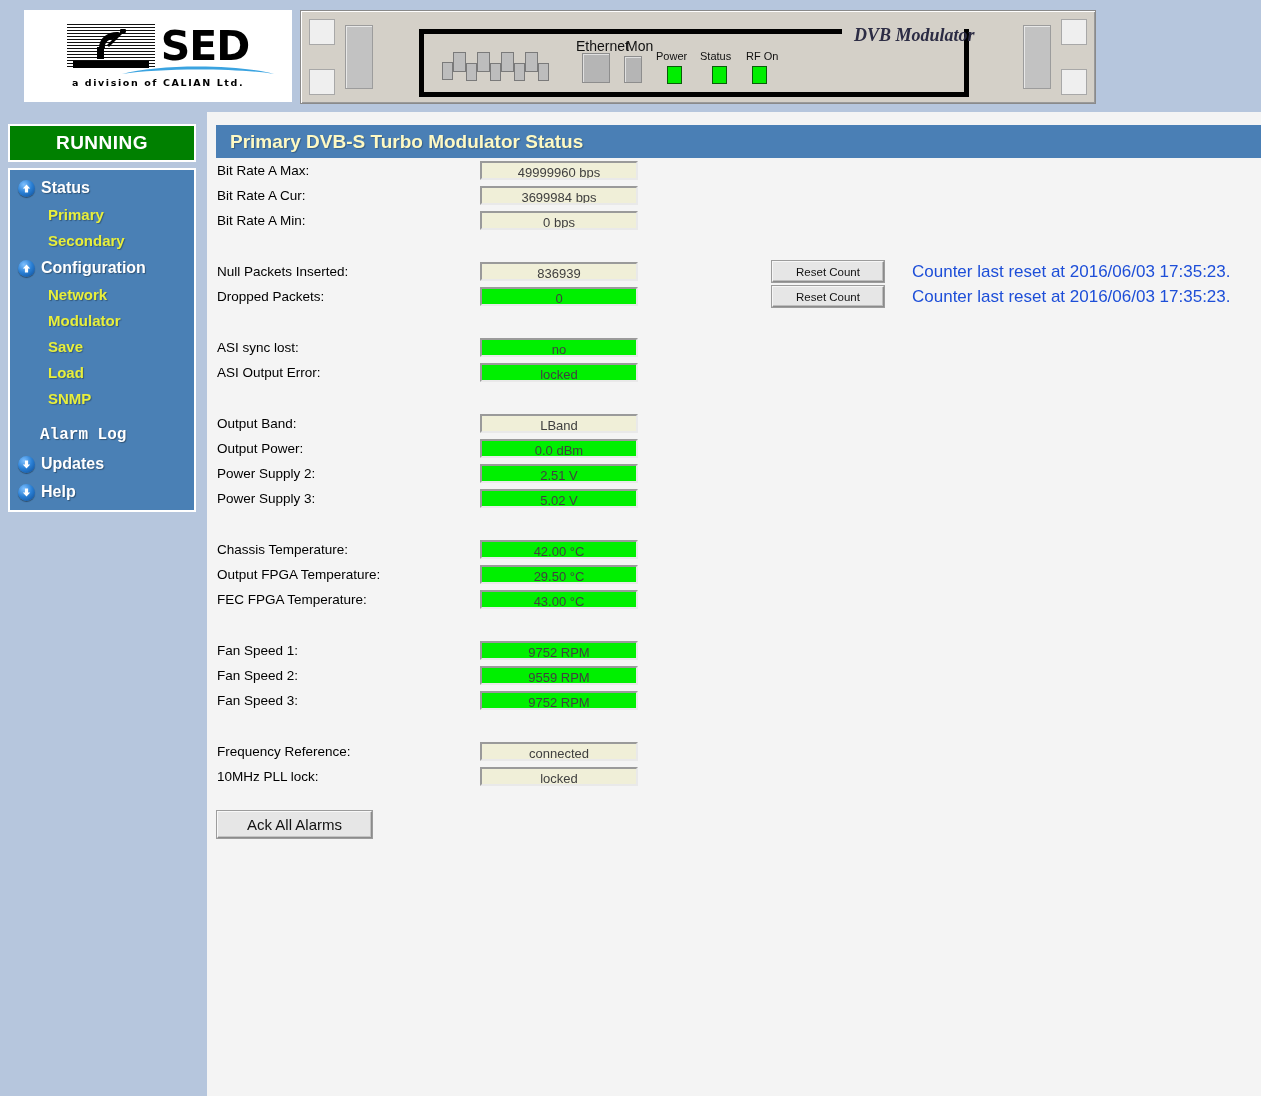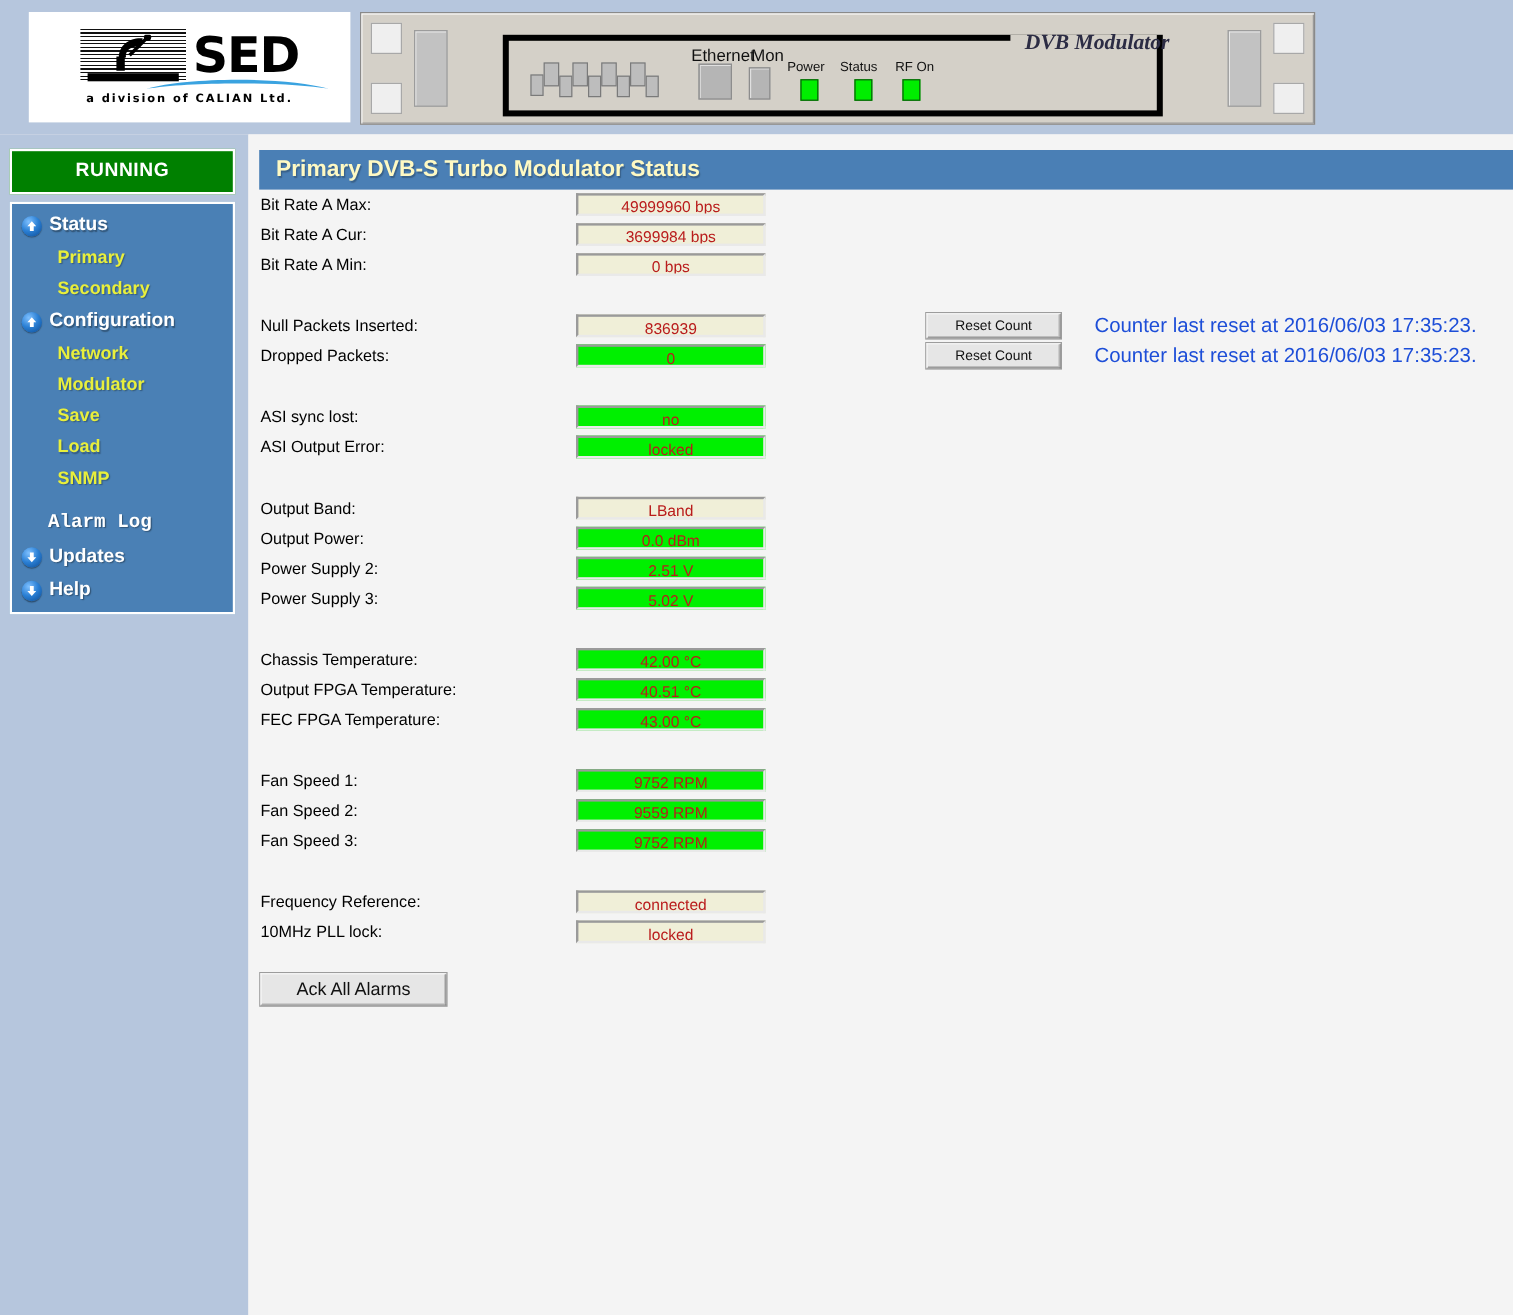--- a/index.html
+++ b/index.html
@@ -173,21 +173,21 @@
     left: 8px; top: 12px;
     width: 188px; height: 38px;
     background: #008000;
     border: 2px solid #ffffff;
     box-sizing: border-box;
     display: flex;
     align-items: center;
     justify-content: center;
     color: #ffffff;
     font-weight: bold;
-    font-size: 16px;
+    font-size: 19px;
     letter-spacing: 0.5px;
   }
   #nav-panel {
     position: absolute;
     left: 8px; top: 56px;
     width: 188px; height: 344px;
     background: #4a80b5;
     border: 2px solid #ffffff;
     box-sizing: border-box;
     padding-top: 4px;
@@ -284,21 +284,21 @@
     white-space: nowrap;
   }
   .valbox {
     position: absolute;
     left: 273px;
     width: 158px;
     height: 19px;
     line-height: 19px;
     text-align: center;
     font-size: 13px;
-    color: #b91c1c;
+    color: #404040;
     border: 2px solid;
     border-color: #9a9a9a #e9e9e9 #e9e9e9 #9a9a9a;
     box-sizing: border-box;
     background: #f0efd8;
     white-space: nowrap;
     overflow: hidden;
   }
   .valbox.green { background: #00f000; }
   .spacer-md { height: 20px; }
   .spacer-lg { height: 26px; }
@@ -534,21 +534,21 @@
     </div>
 
     <div class="spacer-lg"></div>
 
     <div class="row">
       <span class="lbl">Chassis Temperature:</span>
       <span class="valbox green">42.00 °C</span>
     </div>
     <div class="row">
       <span class="lbl">Output FPGA Temperature:</span>
-      <span class="valbox green">40.51 °C</span>
+      <span class="valbox green">29.50 °C</span>
     </div>
     <div class="row">
       <span class="lbl">FEC FPGA Temperature:</span>
       <span class="valbox green">43.00 °C</span>
     </div>
 
     <div class="spacer-lg"></div>
 
     <div class="row">
       <span class="lbl">Fan Speed 1:</span>

